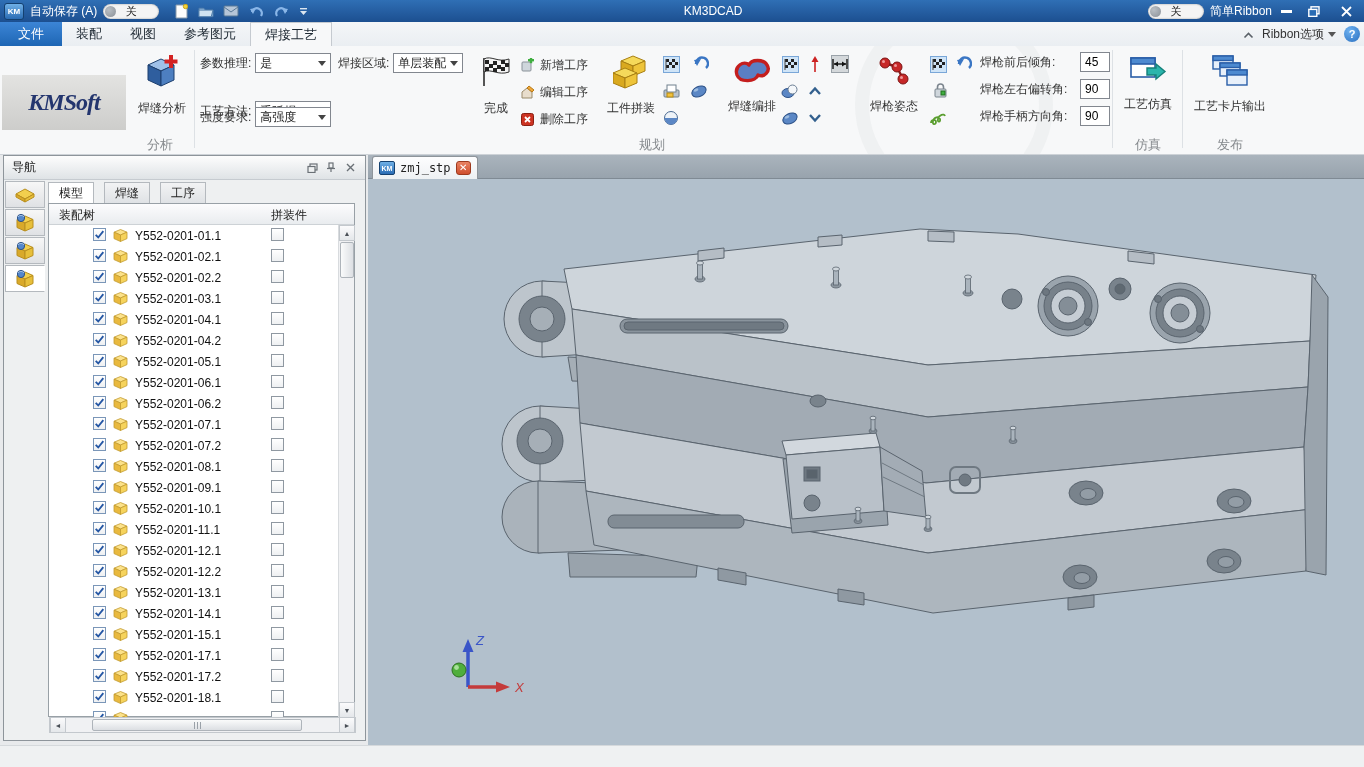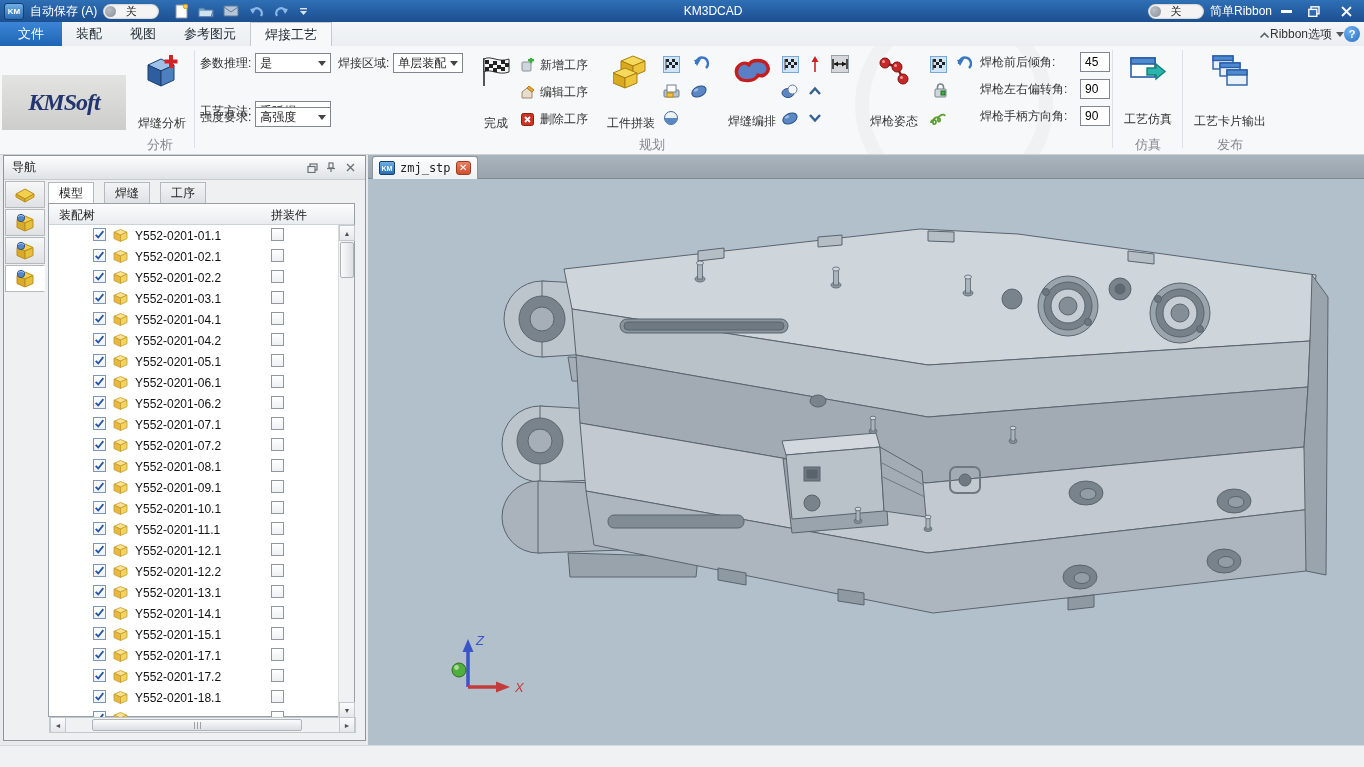--- a/index.html
+++ b/index.html
@@ -27,36 +27,36 @@
   .win-btn { width:28px; height:18px; display:flex; align-items:center; justify-content:center; color:#fff; }
   .win-btn.close { width:36px; }
 
   
   .menubar { position:absolute; top:22px; left:0; width:1364px; height:24px;
     background:linear-gradient(#f4f6f8,#eaeef2); display:flex; align-items:flex-end; font-size:13px; }
   .file-tab { width:62px; height:24px; background:linear-gradient(#3c85d6,#1e66b4); color:#fff;
     display:flex; align-items:center; justify-content:center; }
   .menu-tab { height:24px; padding:0 14px; display:flex; align-items:center; color:#1e2933; }
   .menu-tab.active { background:#f7f8f9; border:1px solid #c5cad0; border-bottom:none; }
-  .menu-right { position:absolute; right:4px; top:0; height:24px; display:flex; align-items:center; }
+  .menu-right { position:absolute; right:4px; top:0; height:24px; display:flex; align-items:center; gap:8px; }
   .ribbon-opt { color:#333; font-size:12px; display:flex; align-items:center; gap:4px; }
   .caret-down { width:0; height:0; border-left:4px solid transparent; border-right:4px solid transparent; border-top:5px solid #555; }
   .help-circle { width:16px; height:16px; border-radius:50%; background:radial-gradient(circle at 35% 30%,#6db1f0,#2a6fc0);
     color:#fff; font-size:11px; font-weight:bold; display:flex; align-items:center; justify-content:center; }
 
   
   .ribbon { position:absolute; top:46px; left:0; width:1364px; height:109px;
     background:#f7f8f9; border-bottom:1px solid #cdd2d7; overflow:hidden; }
   .ribbon:before { content:""; position:absolute; left:855px; top:-40px; width:170px; height:170px;
     border-radius:50%; border:14px solid rgba(140,150,160,.07); }
   .rib-sep { position:absolute; top:4px; width:1px; height:98px; background:#dde1e5; }
   .grp-label { position:absolute; top:90px; width:60px; text-align:center; font-size:13px; color:#85898d; }
   .big-btn { position:absolute; top:4px; display:flex; flex-direction:column; align-items:center; gap:3px;
     padding-top:4px; font-size:12px; color:#333; }
-  .big-btn .lbl { margin-top:19px; white-space:nowrap; }
+  .big-btn .lbl { margin-top:4px; white-space:nowrap; }
   .kms-logo { position:absolute; left:2px; top:29px; width:124px; height:55px;
     background:linear-gradient(#e3e3e1,#cdcdcb); display:flex; align-items:center; justify-content:center; }
   .kms-logo span { font-family:"Liberation Serif","DejaVu Serif",serif; font-style:italic; font-weight:bold;
     font-size:24px; color:#23356e; letter-spacing:-1px; }
   .field-row { position:absolute; display:flex; align-items:center; font-size:12px; color:#333; }
   .dropdown { height:20px; background:#fff; border:1px solid #82878f; display:flex; align-items:center;
     padding:0 4px; font-size:12px; color:#222; position:relative; }
   .dropdown .dd-caret { position:absolute; right:4px; width:0; height:0;
     border-left:4px solid transparent; border-right:4px solid transparent; border-top:5px solid #444; }
   .small-btn { position:absolute; display:flex; align-items:center; gap:5px; font-size:12px; color:#333; height:18px; }

